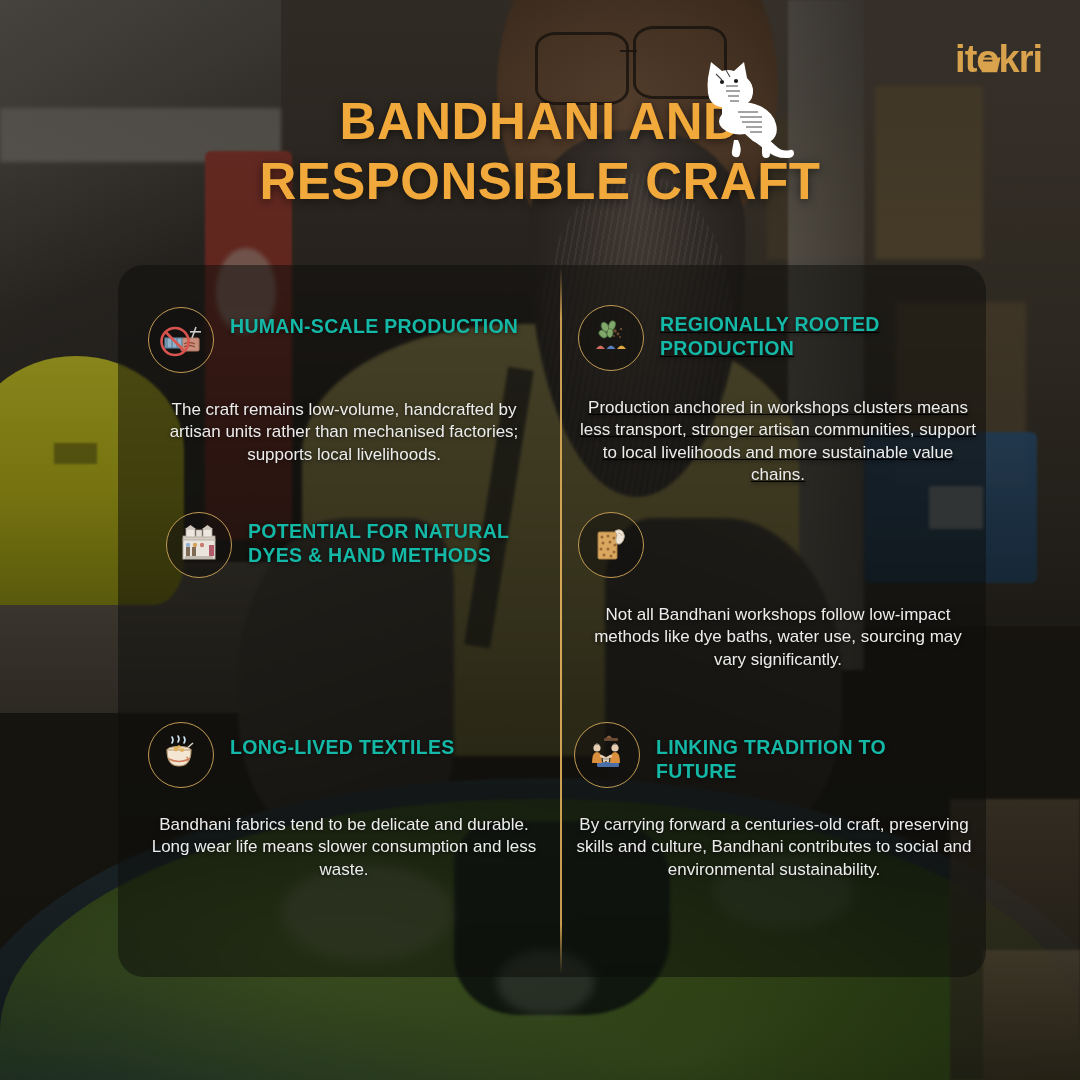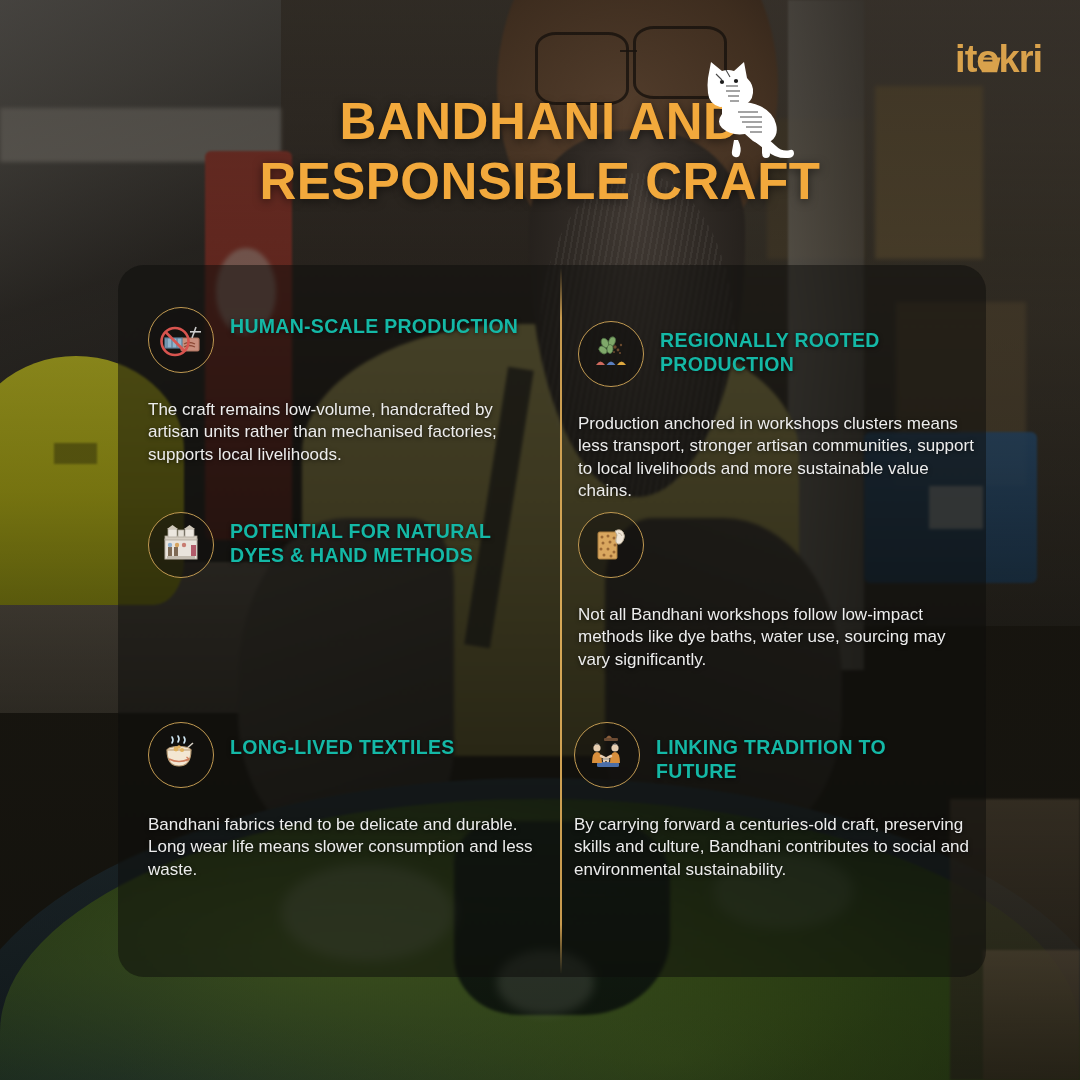--- a/index.html
+++ b/index.html
@@ -101,37 +101,37 @@
 
   .panel{position:absolute;left:118px;top:265px;width:868px;height:712px;
          border-radius:26px;background:rgba(12,11,10,.50);
          backdrop-filter:blur(1px);}
   .divider{position:absolute;left:560px;top:268px;width:2px;height:706px;
            background:linear-gradient(180deg,rgba(200,150,70,0) 0%,#c79a4e 7%,#d7a857 50%,#c79a4e 93%,rgba(200,150,70,0) 100%);}
 
   .grid{position:absolute;left:118px;top:265px;width:868px;height:712px;}
   .card{position:absolute;width:404px;}
   .card.c1{left:30px;top:40px;}
-  .card.c2{left:460px;top:54px;}
-  .card.c3{left:30px;top:245px;}
+  .card.c2{left:460px;top:38px;text-decoration:underline;}
+  .card.c3{left:48px;top:245px;}
   .card.c4{left:460px;top:245px;}
   .card.c5{left:30px;top:455px;}
   .card.c6{left:456px;top:455px;}
 
   .card-head{display:flex;align-items:flex-start;gap:16px;}
   .icon-circle{flex:0 0 auto;width:64px;height:64px;border-radius:50%;
                border:1.6px solid #c19a52;background:rgba(18,16,14,.55);
                display:flex;align-items:center;justify-content:center;margin-top:2px;}
   .icon-circle svg{display:block;}
   .card-title{color:#14b8a6;font-size:19.5px;font-weight:800;line-height:1.22;
               letter-spacing:.3px;padding-top:10px;max-width:300px;
               text-shadow:0 1px 4px rgba(0,0,0,.6);}
   .card.c5 .card-title,.card.c6 .card-title{padding-top:16px;}
   .card-body{margin-top:26px;color:#ECECEC;font-size:17px;line-height:1.32;
-             font-weight:400;max-width:392px;text-shadow:0 1px 4px rgba(0,0,0,.7);}
+             font-weight:400;max-width:392px;text-shadow:0 1px 4px rgba(0,0,0,.7);text-align:center;}
   .card.c2 .card-body,.card.c4 .card-body,.card.c6 .card-body{max-width:400px;}
 </style>
 </head>
 <body>
 
 <div class="stage">
 
   <div class="photo">
     <div class="layer bg-wall"></div>
     <div class="layer bg-shelf"></div>

